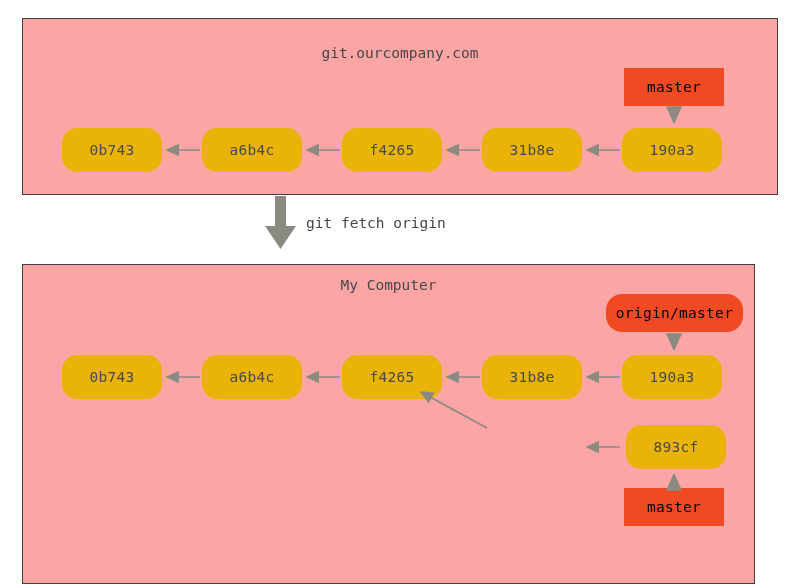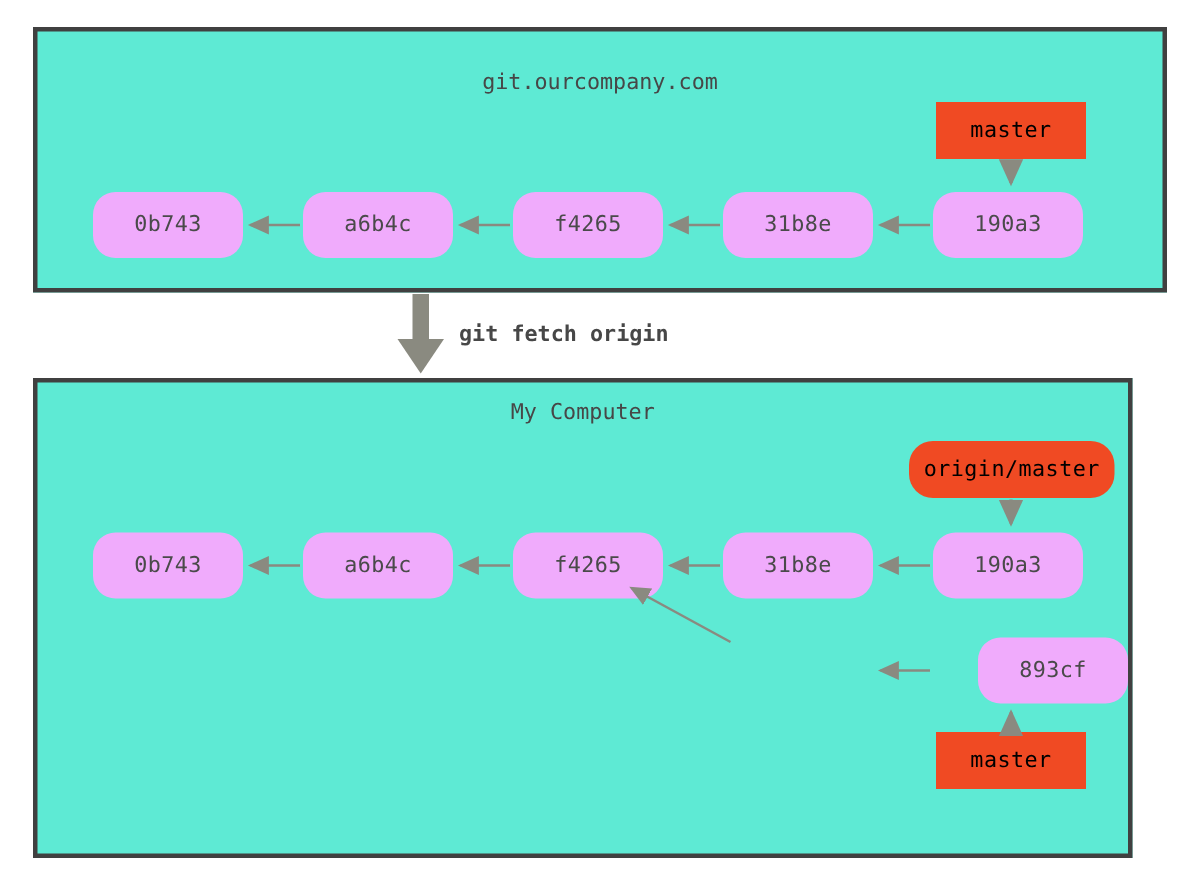--- a/index.html
+++ b/index.html
@@ -15,55 +15,55 @@
     overflow: hidden;
   }
   #canvas {
     position: absolute;
     left: 0; top: 0;
     width: 800px;
     height: 588px;
   }
   .panel {
     position: absolute;
-    background: #5eead4;
-    border: 3px solid #404040;
+    background: #fca5a5;
+    border: 1px solid #404040;
     box-sizing: border-box;
     padding-left: 42px;
   }
   #panel-remote {
     left: 22px;
     top: 18px;
     width: 756px;
     height: 177px;
   }
   #panel-local {
     left: 22px;
-    top: 252px;
+    top: 264px;
     width: 733px;
     height: 320px;
   }
   .panel-title {
     position: absolute;
     width: 100%;
     text-align: center;
     font-size: 14.5px;
     color: #474747;
     letter-spacing: 0px;
     white-space: nowrap;
   }
   #title-remote { top: 26px; left: 0; }
   #title-local  { top: 12px; left: 0; }
 
   .commit {
     position: absolute;
     width: 100px;
     height: 44px;
     border-radius: 15px;
-    background: #f0abfc;
+    background: #eab308;
     display: flex;
     align-items: center;
     justify-content: center;
     font-size: 14.5px;
     color: #4a4a4a;
     box-sizing: border-box;
     letter-spacing: 0.3px;
   }
 
   .ref-label {
@@ -105,33 +105,33 @@
   </div>
 
   <div class="commit" style="left:62px;  top:128px;">0b743</div>
   <div class="commit" style="left:202px; top:128px;">a6b4c</div>
   <div class="commit" style="left:342px; top:128px;">f4265</div>
   <div class="commit" style="left:482px; top:128px;">31b8e</div>
   <div class="commit" style="left:622px; top:128px;">190a3</div>
 
   <div class="ref-label" style="left:624px; top:68px; width:100px;">master</div>
 
-  <div class="edge-label" style="left:306px; top:215px;font-weight:bold;">git fetch origin</div>
+  <div class="edge-label" style="left:306px; top:215px;">git fetch origin</div>
 
   <div class="panel" id="panel-local">
     <div class="panel-title" id="title-local">My Computer</div>
   </div>
 
   <div class="commit" style="left:62px;  top:355px;">0b743</div>
   <div class="commit" style="left:202px; top:355px;">a6b4c</div>
   <div class="commit" style="left:342px; top:355px;">f4265</div>
   <div class="commit" style="left:482px; top:355px;">31b8e</div>
   <div class="commit" style="left:622px; top:355px;">190a3</div>
 
-  <div class="commit" style="left:652px; top:425px;">893cf</div>
+  <div class="commit" style="left:626px; top:425px;">893cf</div>
 
   <div class="ref-label" style="left:606px; top:294px; width:137px;border-radius:16px;">origin/master</div>
   <div class="ref-label" style="left:624px; top:488px; width:100px;">master</div>
 
   <svg class="overlay" viewBox="0 0 800 588" xmlns="http://www.w3.org/2000/svg">
     <defs>
       <marker id="ah" markerWidth="9" markerHeight="9" refX="7.2" refY="4.5" orient="auto" markerUnits="strokeWidth">
         <path d="M0,0.8 L8.2,4.5 L0,8.2 Z" fill="#8a8a80"></path>
       </marker>
     </defs>

